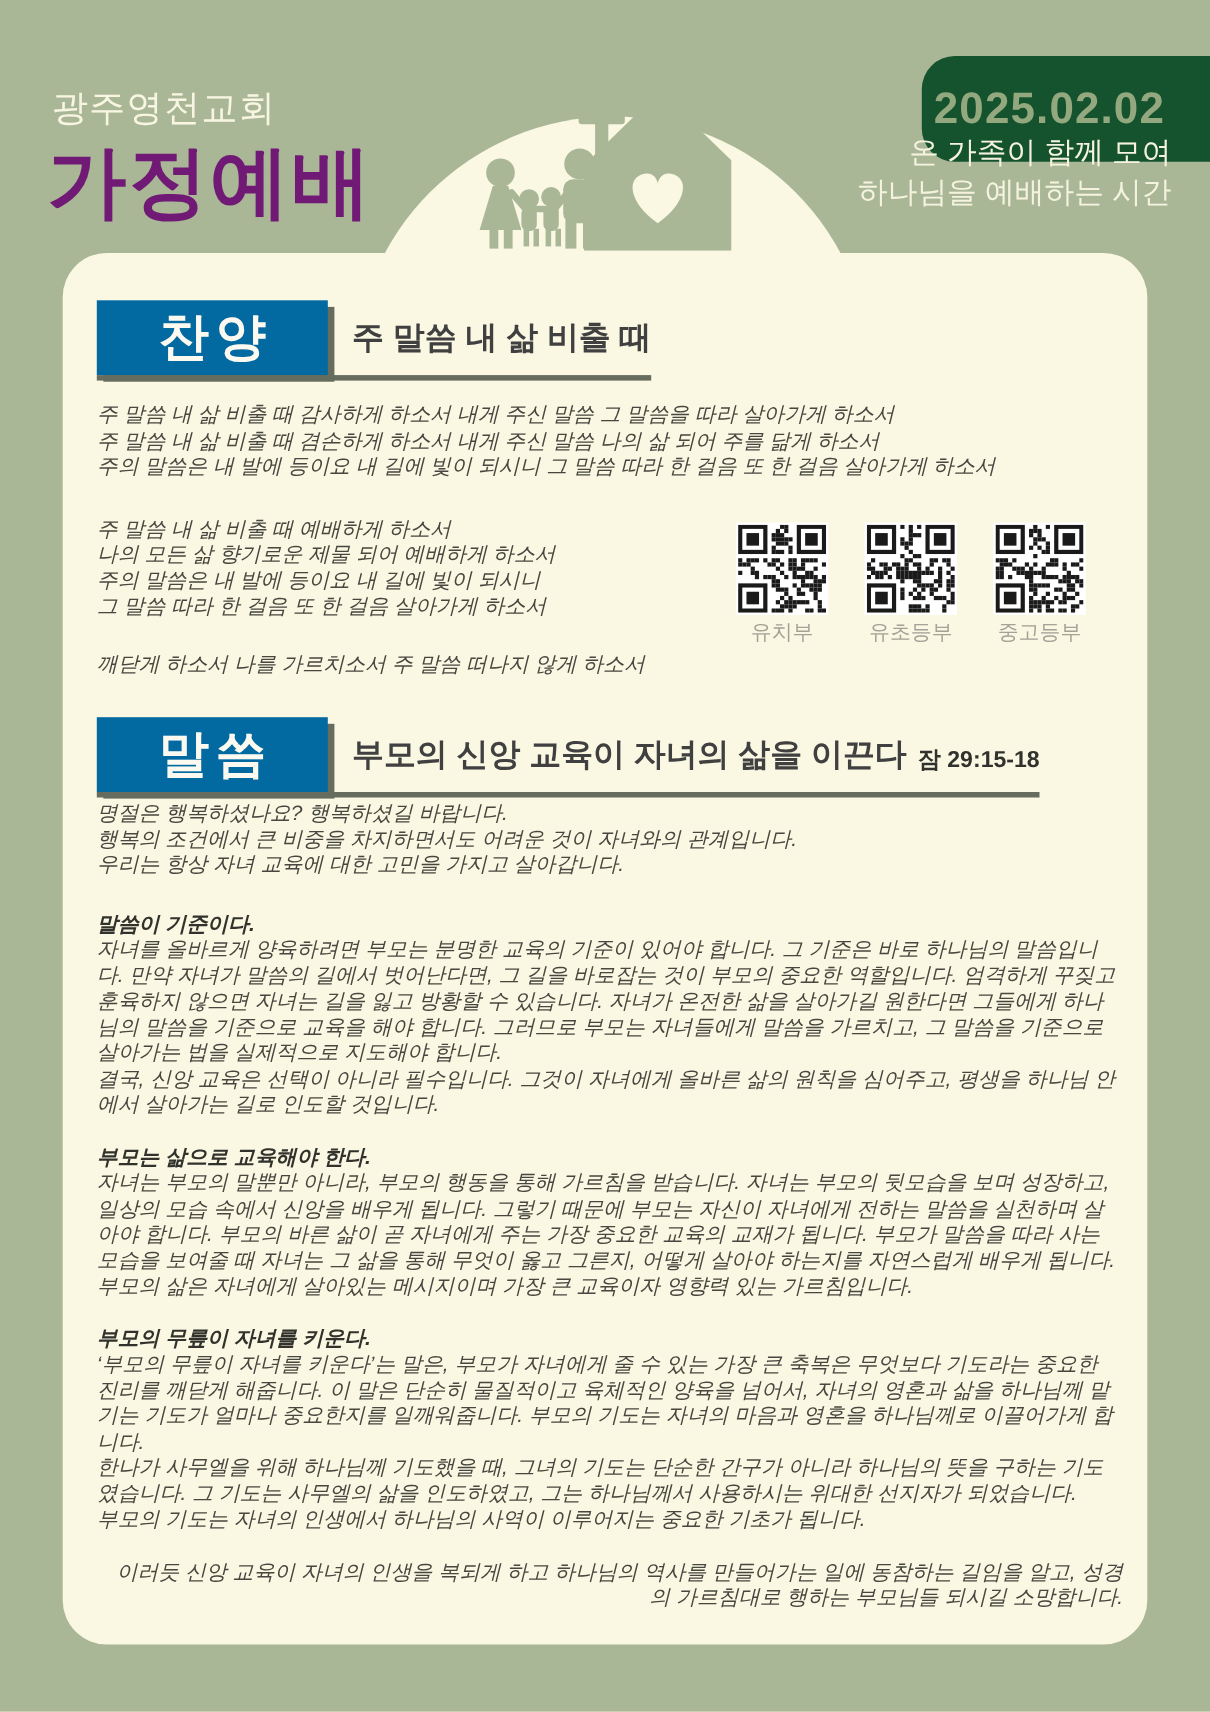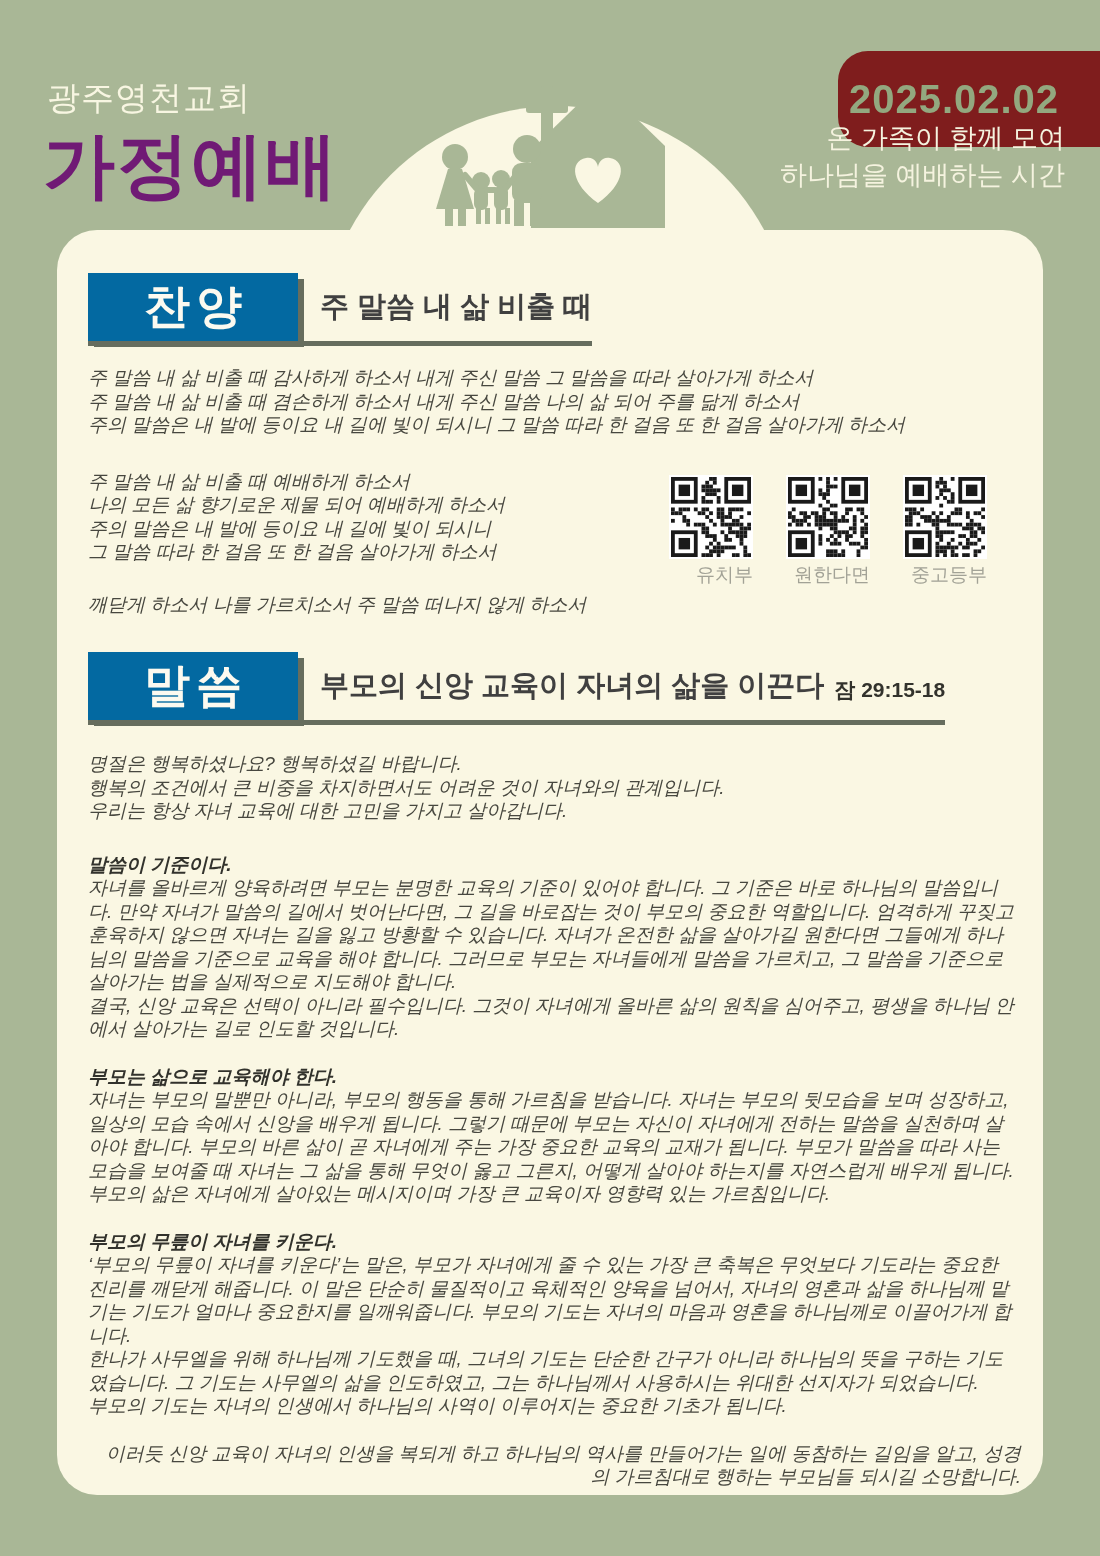--- a/index.html
+++ b/index.html
@@ -12,21 +12,21 @@
   .church-name{
     position:absolute;left:47px;top:76px;
     font-size:33px;font-weight:500;color:#f8f6e2;letter-spacing:1px;
   }
   .main-title{
     position:absolute;left:43px;top:118px;
     font-size:72px;font-weight:800;color:#701a75;letter-spacing:2px;
   }
   .date-badge{
     position:absolute;left:838px;top:51px;width:262px;height:96px;
-    background:#7f1d1d;border-radius:30px 0 0 30px;
+    background:#14532d;border-radius:30px 0 0 30px;
     display:flex;align-items:center;justify-content:center;
     padding-right:30px;box-sizing:border-box;
   }
   .date-badge span{
     font-size:40px;font-weight:600;color:#93a87f;letter-spacing:1px;
   }
   .tagline{
     position:absolute;right:35px;top:120px;width:420px;
     text-align:right;color:#f5f3df;font-size:27px;line-height:37px;font-weight:500;
   }
@@ -60,30 +60,30 @@
   }
   .scripture-ref{
     margin-left:10px;font-size:21px;font-weight:600;color:#32322c;white-space:nowrap;
     padding-top:8px;
   }
   .body-text{font-size:19px;line-height:23.5px;color:#47473f;font-style:italic;}
   .verse1{margin-top:25px;}
   .verse2{margin-top:33px;}
   .refrain{margin-top:29px;}
   .sermon-header{margin-top:36px;}
-  .sermon-intro{margin-top:32px;}
+  .sermon-intro{margin-top:8px;}
   .sermon-block{margin-top:24px;}
   .sermon-block.first{margin-top:30px;}
   .sermon-heading{font-weight:700;color:#32322c;}
   .closing{margin-top:24px;padding-bottom:20px;text-align:right;}
   
   .qr-row{
     position:absolute;left:612px;top:245px;display:flex;gap:33px;
   }
-  .qr-item{width:84px;text-align:right;}
+  .qr-item{width:84px;text-align:center;}
   .qr-code{width:84px;height:84px;background:#ffffff;padding:2px;box-sizing:border-box;}
   .qr-code svg{display:block;width:80px;height:80px;}
   .qr-label{margin-top:3px;font-size:19px;color:#a2a296;white-space:nowrap;}
 </style>
 </head>
 <body>
 
 <div>
   <div class="dome"></div>
 
@@ -422,21 +422,21 @@
             <rect x="3.8095238095238093" y="3.8095238095238093" width="19.047619047619047" height="19.047619047619047" fill="#ffffff"></rect>
             <rect x="7.619047619047619" y="7.619047619047619" width="11.428571428571427" height="11.428571428571427" fill="#1a1a1a"></rect>
             <rect x="53.33333333333333" y="0" width="26.666666666666664" height="26.666666666666664"></rect>
             <rect x="57.14285714285714" y="3.8095238095238093" width="19.047619047619047" height="19.047619047619047" fill="#ffffff"></rect>
             <rect x="60.95238095238095" y="7.619047619047619" width="11.428571428571427" height="11.428571428571427" fill="#1a1a1a"></rect>
             <rect x="0" y="53.33333333333333" width="26.666666666666664" height="26.666666666666664"></rect>
             <rect x="3.8095238095238093" y="57.14285714285714" width="19.047619047619047" height="19.047619047619047" fill="#ffffff"></rect>
             <rect x="7.619047619047619" y="60.95238095238095" width="11.428571428571427" height="11.428571428571427" fill="#1a1a1a"></rect>
           </svg>
         </div>
-      <div class="qr-label">원한다면</div>
+      <div class="qr-label">유초등부</div>
     </div>
     <div class="qr-item">
       <div class="qr-code">
           <svg viewBox="0 0 80 80" xmlns="http://www.w3.org/2000/svg" fill="#1a1a1a">
             <rect x="34.29" y="0.00" width="3.81" height="3.81"></rect>
             <rect x="45.71" y="0.00" width="3.81" height="3.81"></rect>
             <rect x="30.48" y="3.81" width="3.81" height="3.81"></rect>
             <rect x="34.29" y="3.81" width="3.81" height="3.81"></rect>
             <rect x="38.10" y="3.81" width="3.81" height="3.81"></rect>
             <rect x="30.48" y="7.62" width="3.81" height="3.81"></rect>

